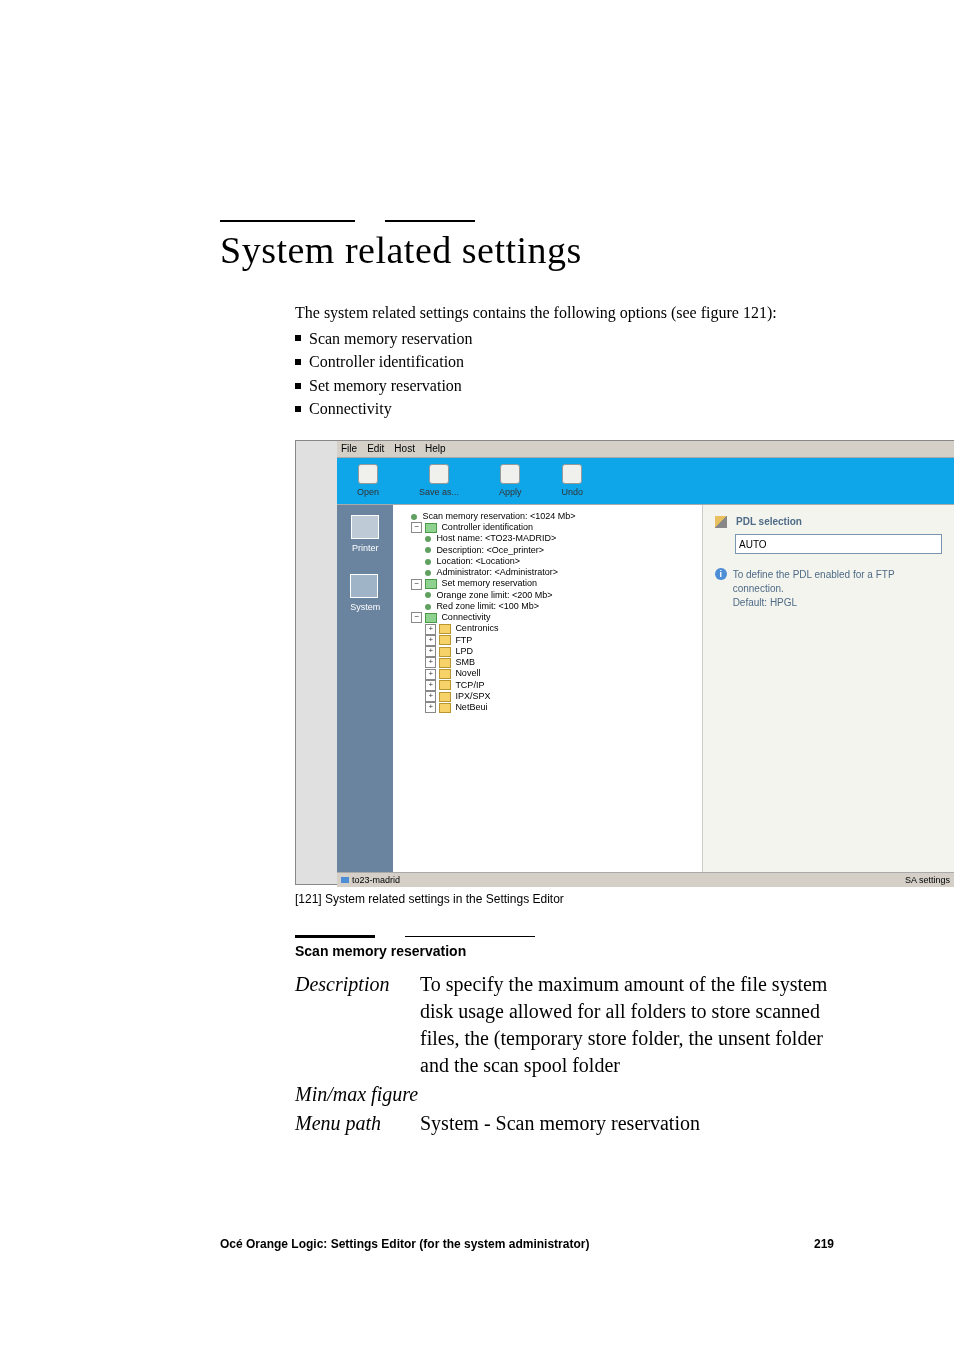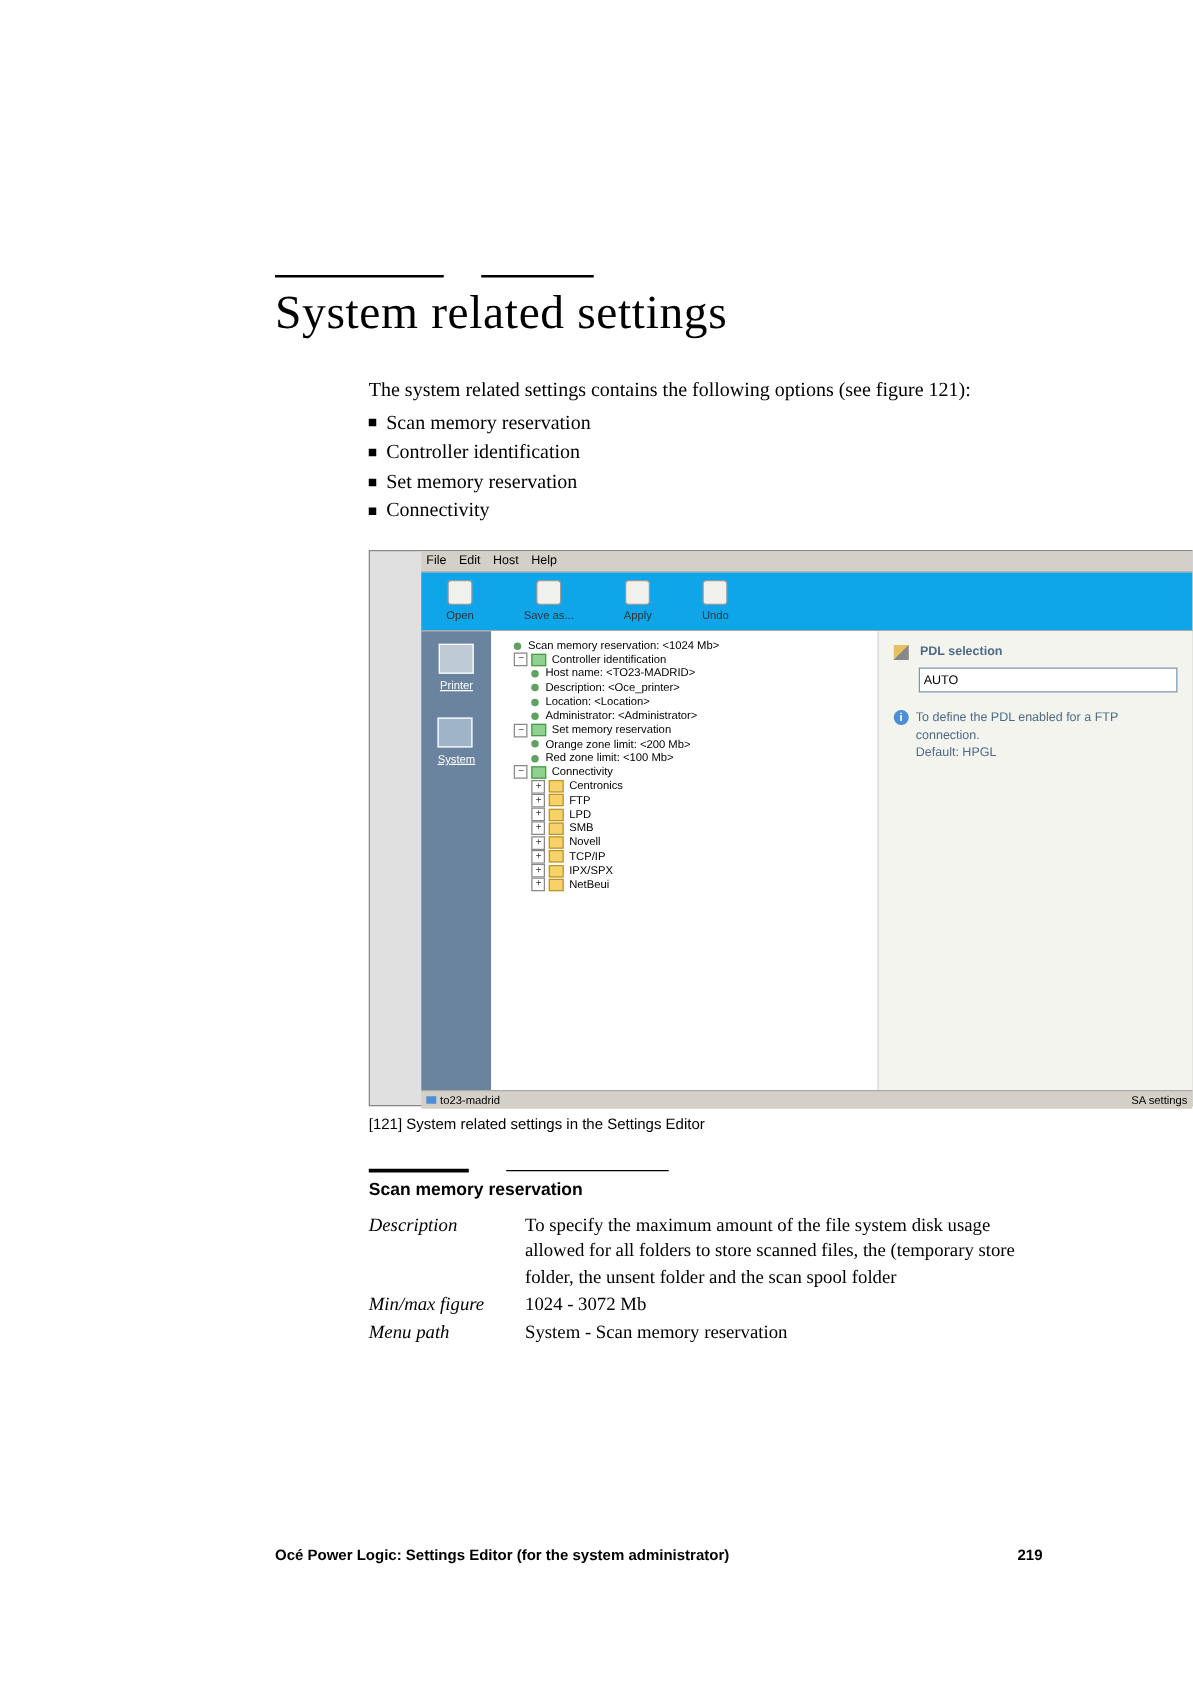--- a/index.html
+++ b/index.html
@@ -81,21 +81,20 @@
   }
   .leftbar {
     width: 60px;
     background: #6a84a0;
     display: flex;
     flex-direction: column;
     align-items: center;
     padding-top: 10px;
     gap: 20px;
     color: #fff;
-    text-decoration: underline;
   }
   .leftbar .iconbox { width: 26px; height: 22px; background: #becad6; border: 1px solid #fff; }
   .leftbar .lbl { font-size: 9px; margin-top: 3px; }
   .tree {
     width: 320px;
     background: #fff;
     padding: 6px 4px;
     border-right: 1px solid #ccc;
     overflow: hidden;
     line-height: 1.25;
@@ -144,21 +143,21 @@
   }
   .section-rules { display:flex; gap:30px; margin-bottom:4px; }
   .section-rules .r1 { border-top: 3px solid #000; width: 80px; height:0; }
   .section-rules .r2 { border-top: 1px solid #000; width: 130px; height:0; margin-top:1px;}
   h3.section {
     font-family: Arial, Helvetica, sans-serif;
     font-size: 14px;
     font-weight: bold;
     margin: 0 0 10px 0;
   }
-  .spec-table { font-size: 15px; }
+  .spec-table { font-size: 20px; }
   .spec-row { display:flex; margin: 2px 0; }
   .spec-label { width: 125px; font-style: italic; }
   .spec-val { flex:1; }
   .footer {
     position: absolute;
     bottom: 100px;
     left: 220px;
     right: 120px;
     display: flex;
     justify-content: space-between;
@@ -295,27 +294,26 @@
     </div>
     <h3 class="section">Scan memory reservation</h3>
 
     <div class="spec-table">
       <div class="spec-row">
         <div class="spec-label">Description</div>
         <div class="spec-val">To specify the maximum amount of the file system disk usage allowed for all folders to store scanned files, the (temporary store folder, the unsent folder and the scan spool folder</div>
       </div>
       <div class="spec-row">
         <div class="spec-label">Min/max figure</div>
-        <div class="spec-val">1024 - 3072 Mb</div>
       </div>
       <div class="spec-row">
         <div class="spec-label">Menu path</div>
         <div class="spec-val">System - Scan memory reservation</div>
       </div>
     </div>
   </div>
 
   <div class="footer">
-    <span>Océ Power Logic: Settings Editor (for the system administrator)</span>
+    <span>Océ Orange Logic: Settings Editor (for the system administrator)</span>
     <span>219</span>
   </div>
 
 </div>
 
 </body></html>

